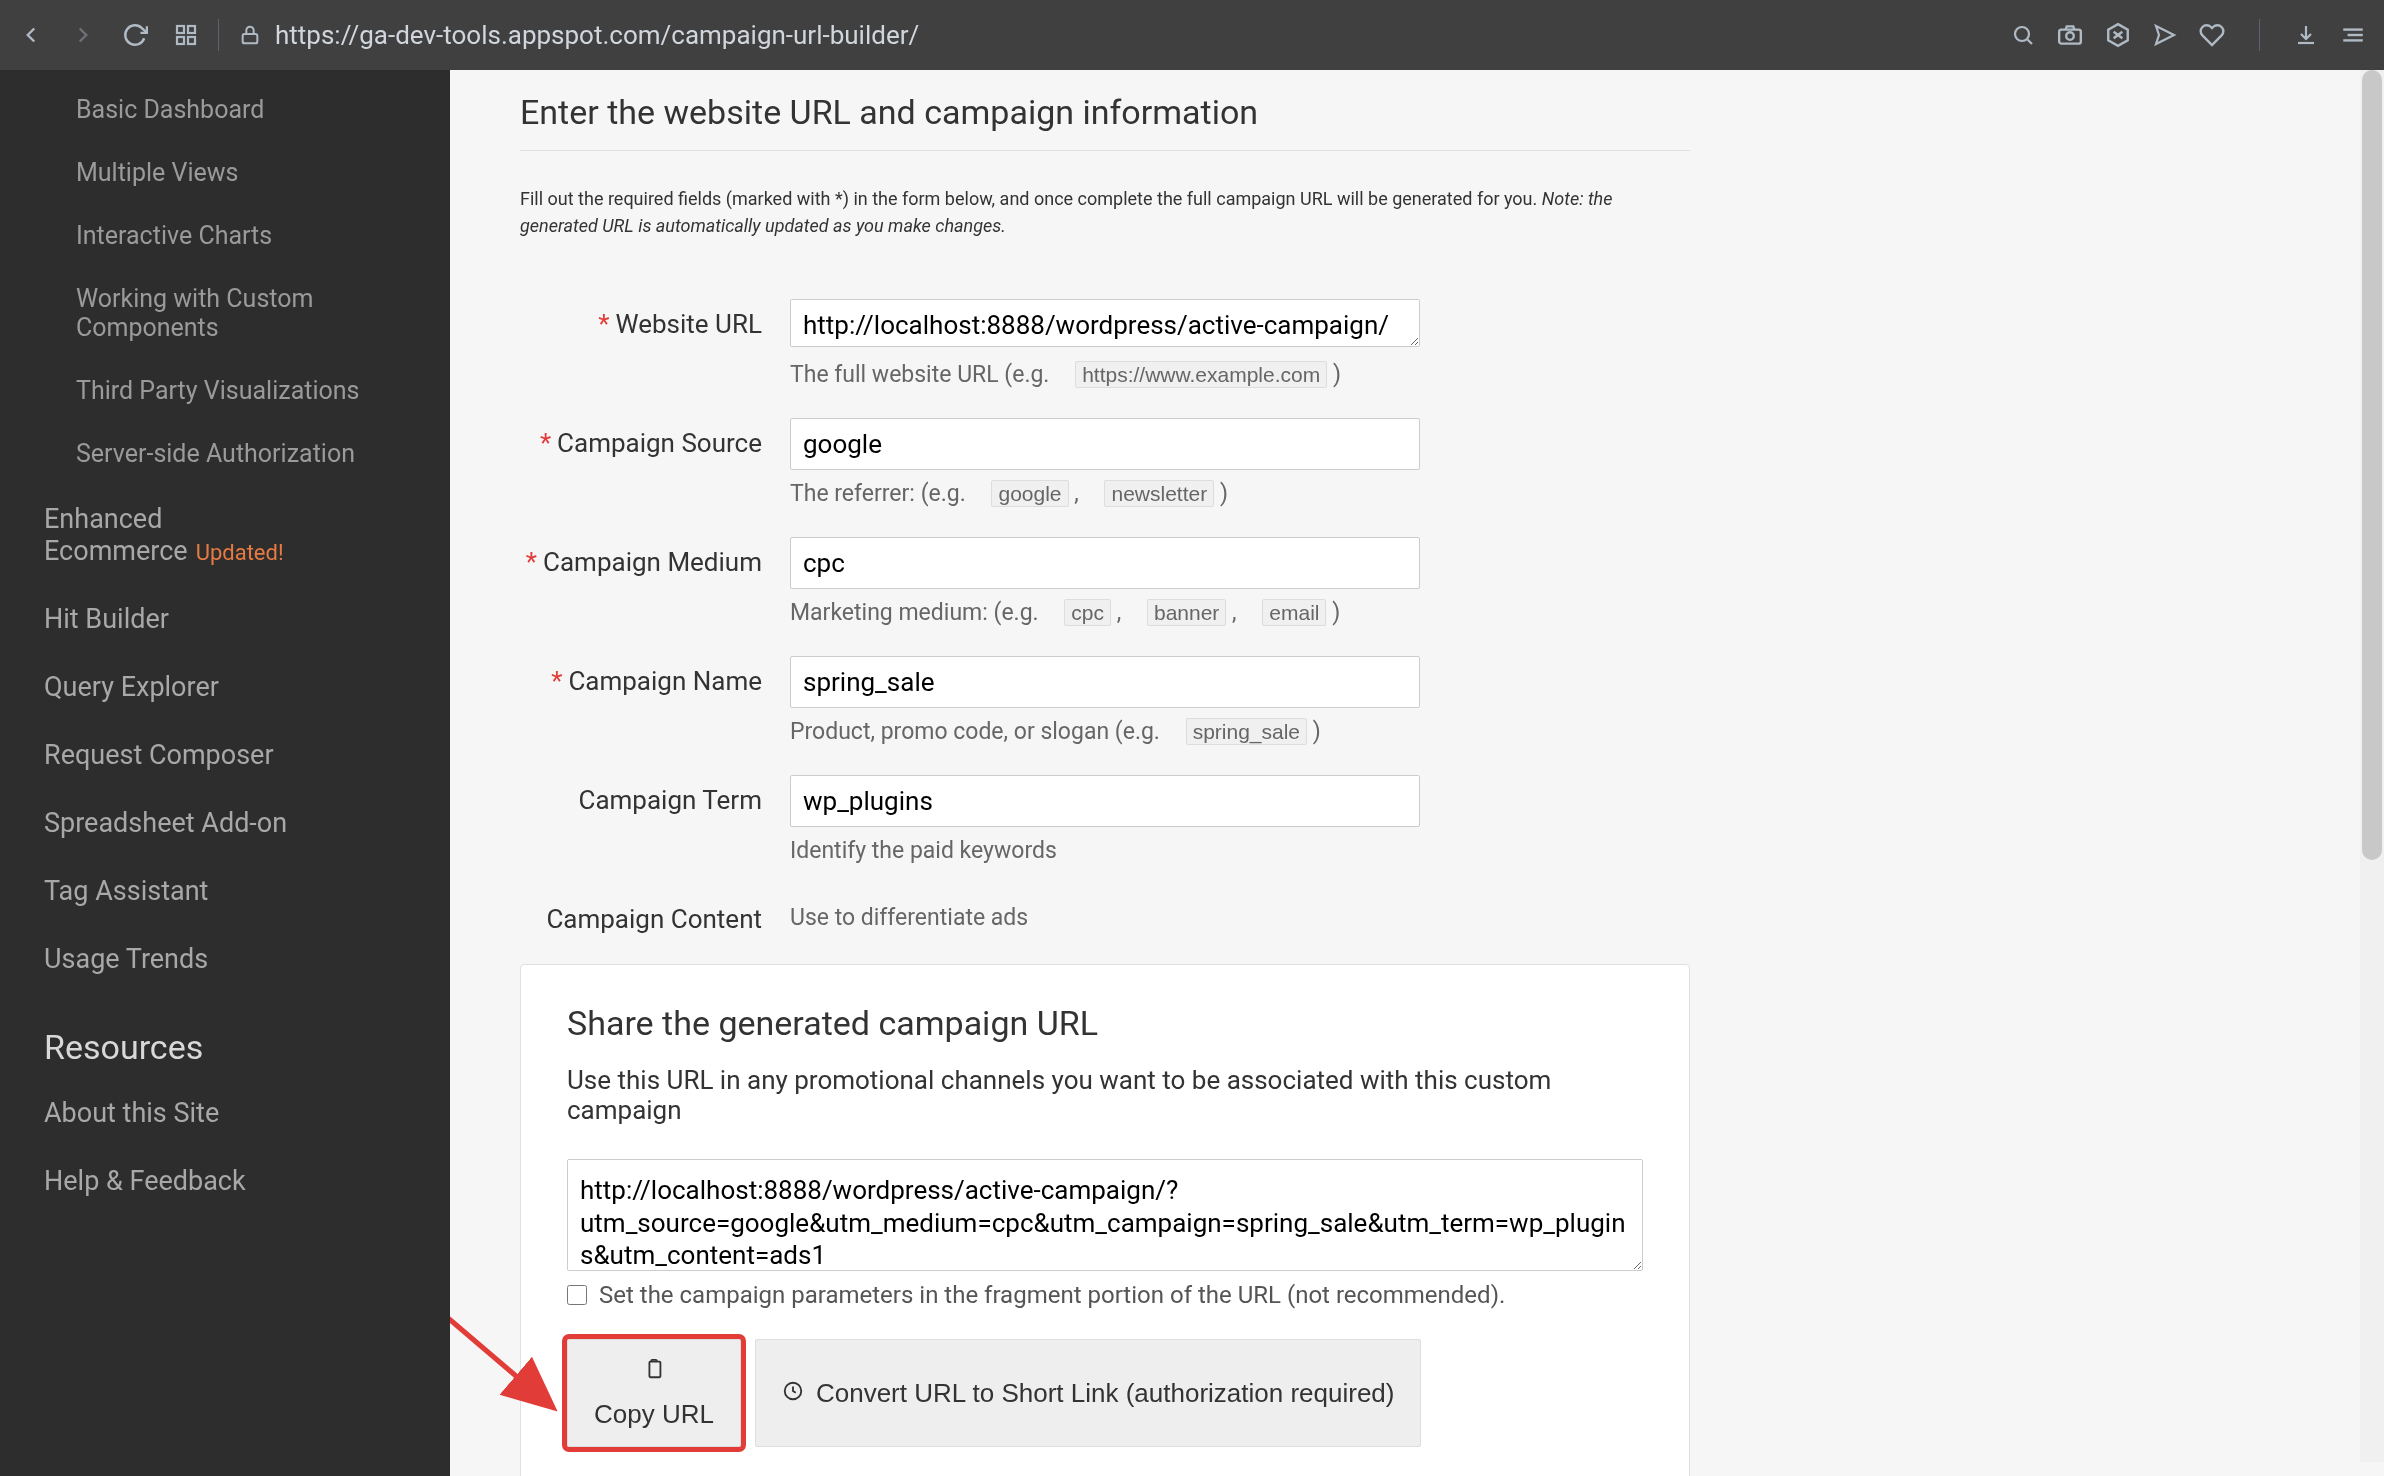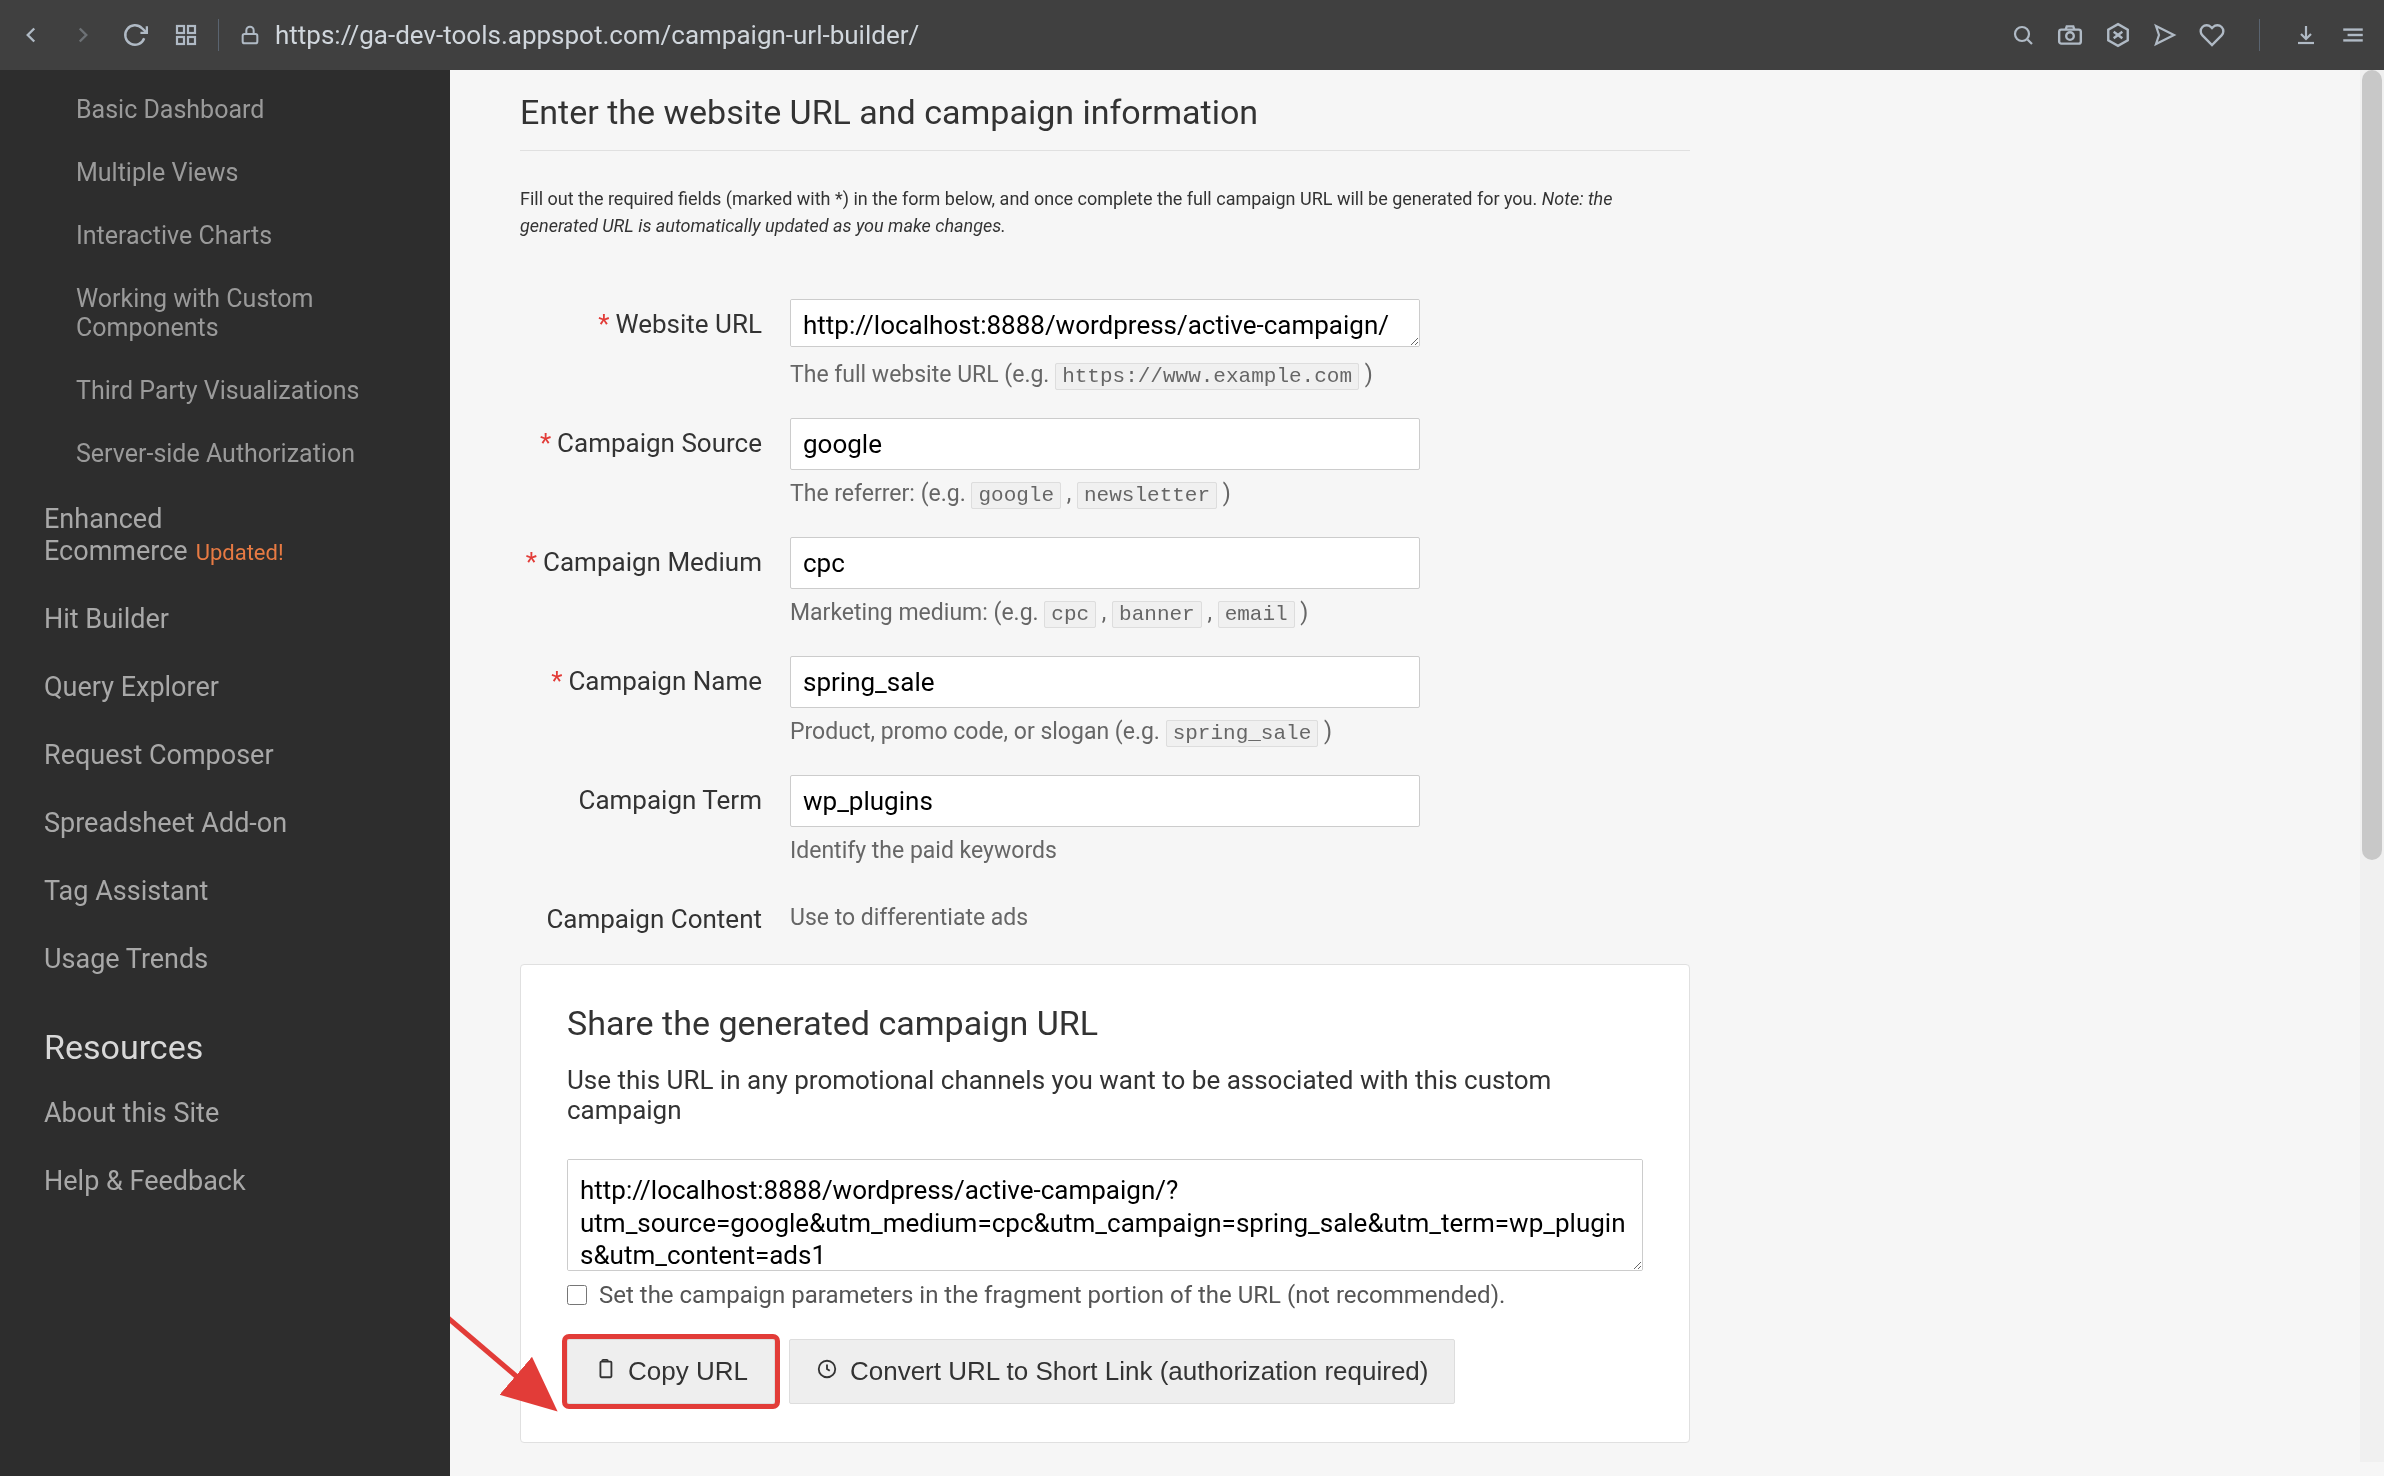--- a/index.html
+++ b/index.html
@@ -106,26 +106,27 @@
   font-family: inherit;
   resize: both;
 }
 .form-field textarea.url-input { height: 48px; resize: both; }
 .form-field .hint {
   font-size: 23px;
   color: #666;
   margin-top: 10px;
 }
 .form-field .hint code {
-  font-family: Liberation Mono, monospace;
+  font-family: Liberation Sans, sans-serif;
   background: #f0f0f0;
   border: 1px solid #ddd;
   padding: 1px 6px;
   border-radius: 2px;
   font-size: 21px;
+  margin-left: 20px;
 }
 
 .share-box {
   border: 1px solid #e0e0e0;
   border-radius: 4px;
   background: #fff;
   padding: 38px 46px;
   margin-top: 30px;
 }
 .share-box h3 {
@@ -169,20 +170,21 @@
   background: #eeeeee;
   border: 1px solid #ddd;
   border-radius: 2px;
   font-size: 26px;
   color: #333;
   cursor: pointer;
 }
 .btn.copy {
   outline: 5px solid #e23c38;
   outline-offset: 0;
+  flex-direction: column;
 }
 .btn svg { stroke: #333; stroke-width: 2; fill: none; }
 
 .annotation-arrow {
   position: absolute;
   pointer-events: none;
 }
 
 .scrollbar-track {
   position: absolute;

